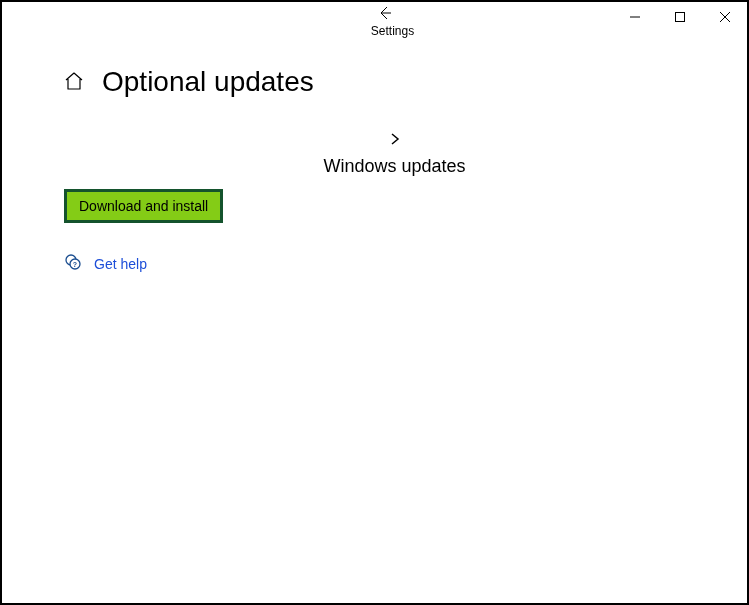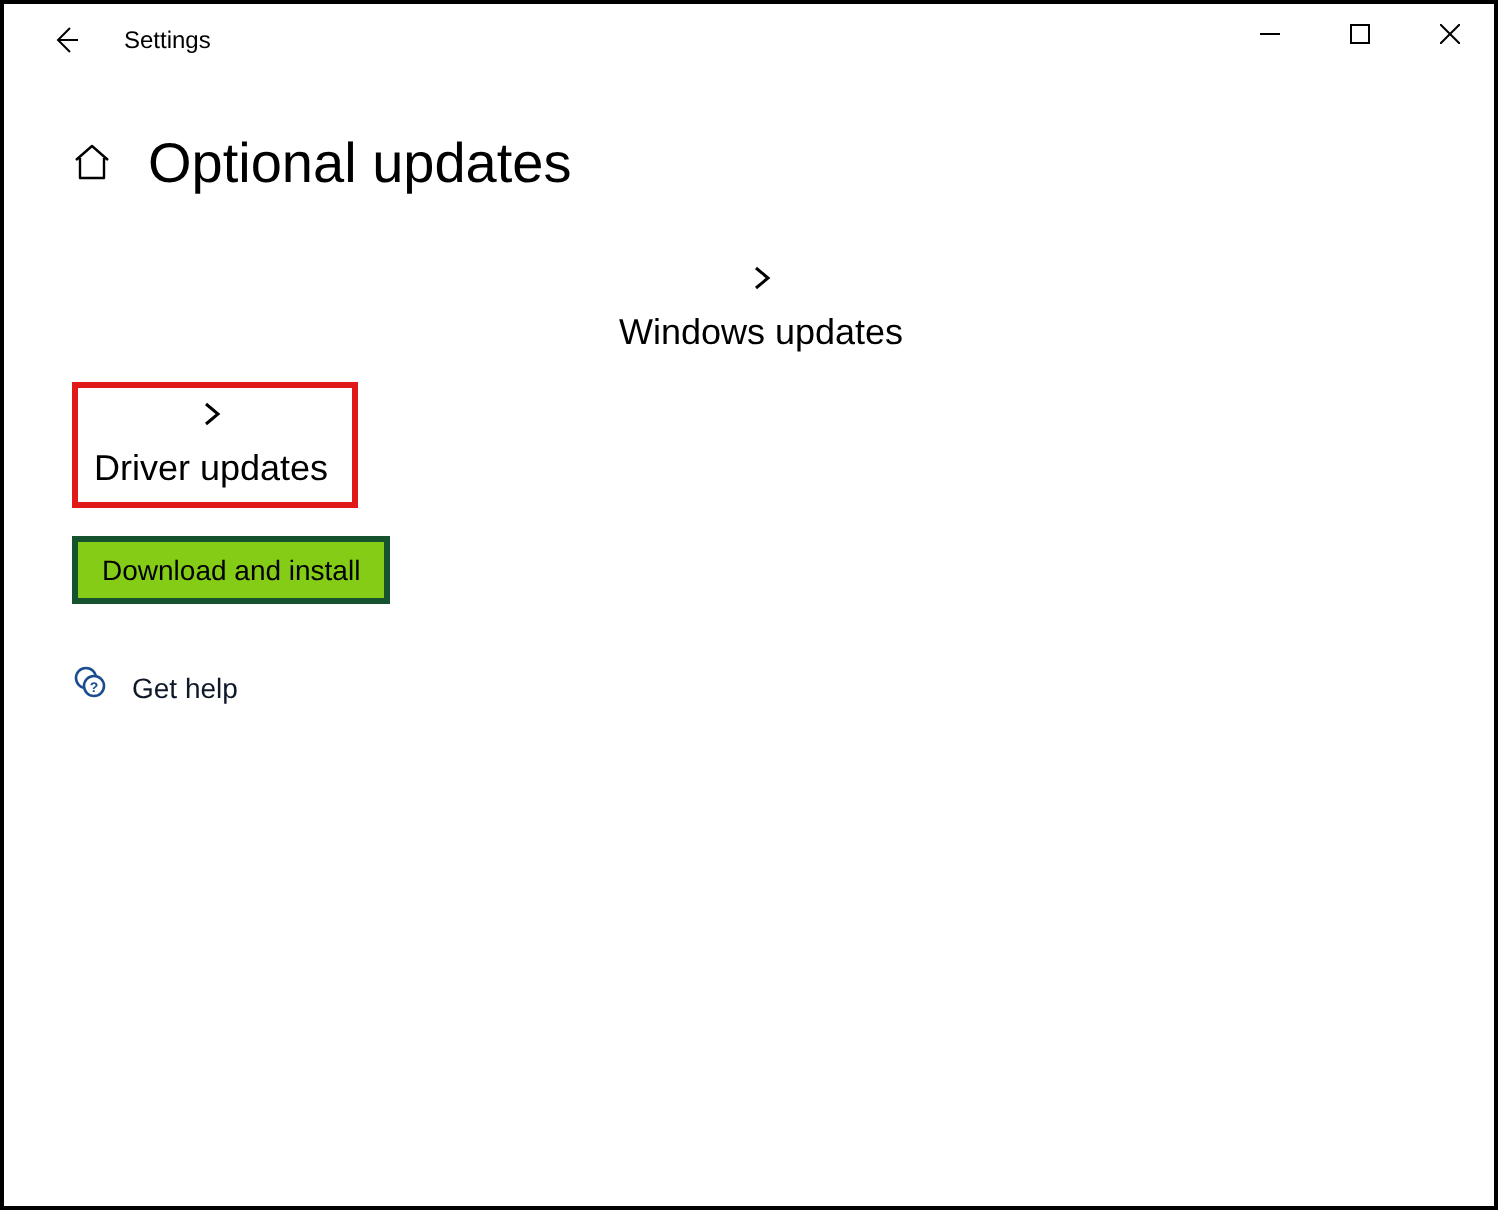--- a/index.html
+++ b/index.html
@@ -14,20 +14,21 @@
       background: #ffffff;
       border: 2px solid #000000;
       position: relative;
       overflow: hidden;
     }
     .titlebar {
       display: flex;
       align-items: center;
       height: 36px;
       padding-left: 18px;
+      flex-direction: column;
     }
     .back-btn {
       width: 24px;
       height: 24px;
       display: flex;
       align-items: center;
       justify-content: center;
       cursor: pointer;
     }
     .title-text {
@@ -44,20 +45,21 @@
     .win-ctrl {
       width: 45px;
       height: 30px;
       display: flex;
       align-items: center;
       justify-content: center;
       cursor: pointer;
     }
     .content {
       padding: 18px 22px 0 34px;
+      margin-left: 28px;
     }
     .header-row {
       display: flex;
       align-items: center;
       gap: 16px;
       margin-top: 10px;
       margin-bottom: 28px;
     }
     .home-icon {
       width: 22px;
@@ -100,21 +102,21 @@
       cursor: pointer;
       margin-top: 6px;
     }
     .help-row {
       display: flex;
       align-items: center;
       gap: 12px;
       margin-top: 30px;
     }
     .help-link {
-      color: #0f172a;
+      color: #1d4ed8;
       font-size: 14px;
       cursor: pointer;
     }
     .chevron-right svg {
       display: block;
     }
   </style>
 </head>
 <body>
 
@@ -159,30 +161,20 @@
 
   <div class="expander">
     <span class="chevron-right">
       <svg width="14" height="14" viewBox="0 0 14 14">
         <path d="M4 2 L10 7 L4 12" stroke="#000" stroke-width="1.5" fill="none"></path>
       </svg>
     </span>
     <span class="expander-label">Windows updates</span>
   </div>
 
-  <div class="highlighted">
-    <div class="expander" style="padding:2px 4px;">
-      <span class="chevron-right">
-        <svg width="14" height="14" viewBox="0 0 14 14">
-          <path d="M4 2 L10 7 L4 12" stroke="#000" stroke-width="1.5" fill="none"></path>
-        </svg>
-      </span>
-      <span class="expander-label">Driver updates</span>
-    </div>
-  </div>
 
   <div>
     <button class="action-btn">Download and install</button>
   </div>
 
   <div class="help-row">
     <span>
       <svg width="18" height="18" viewBox="0 0 18 18">
         <ellipse cx="7" cy="7" rx="5" ry="5" stroke="#1a4d8f" stroke-width="1.3" fill="none"></ellipse>
         <ellipse cx="11" cy="11" rx="5" ry="5" stroke="#1a4d8f" stroke-width="1.3" fill="#fff"></ellipse>

